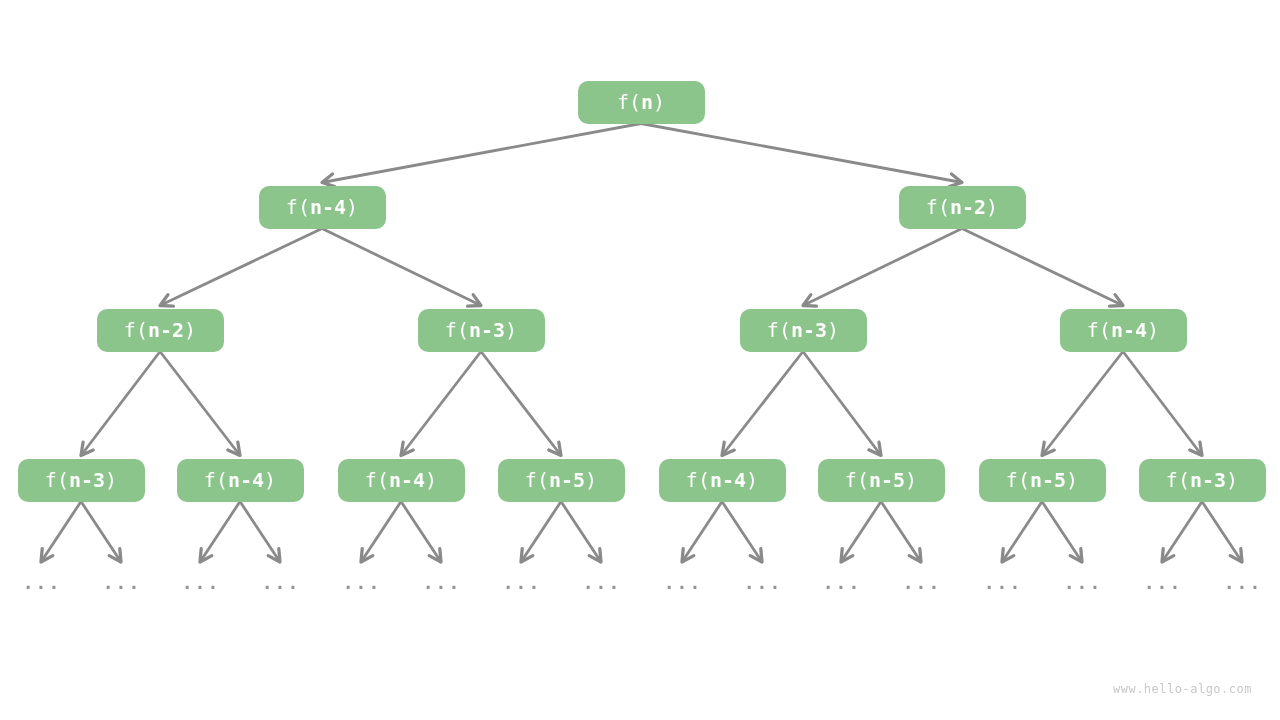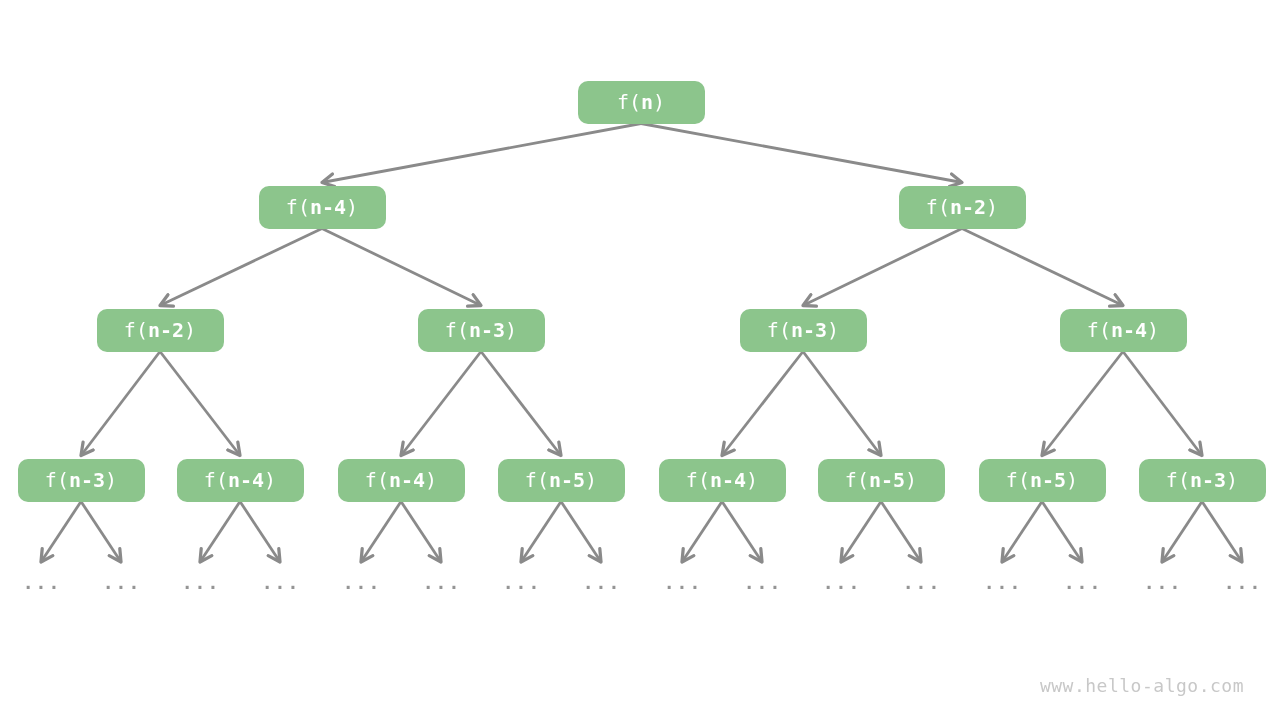--- a/index.html
+++ b/index.html
@@ -35,23 +35,23 @@
     transform:translate(-50%,-50%);
     color:var(--leaf-color);
     font-weight:700;
     font-size:18px;
     letter-spacing:2px;
     padding-left:2px;
     line-height:1;
   }
   .watermark{
     position:absolute;
-    right:36px;bottom:24px;
+    right:28px;bottom:24px;
     color:var(--wm-color);
-    font-size:18px;
+    font-size:12px;
     letter-spacing:0.5px;
   }
 </style>
 </head>
 <body>
 
 <div class="canvas">
 
   <svg class="edges-layer" xmlns="http://www.w3.org/2000/svg" viewBox="0 0 1280 720">
     <defs>

